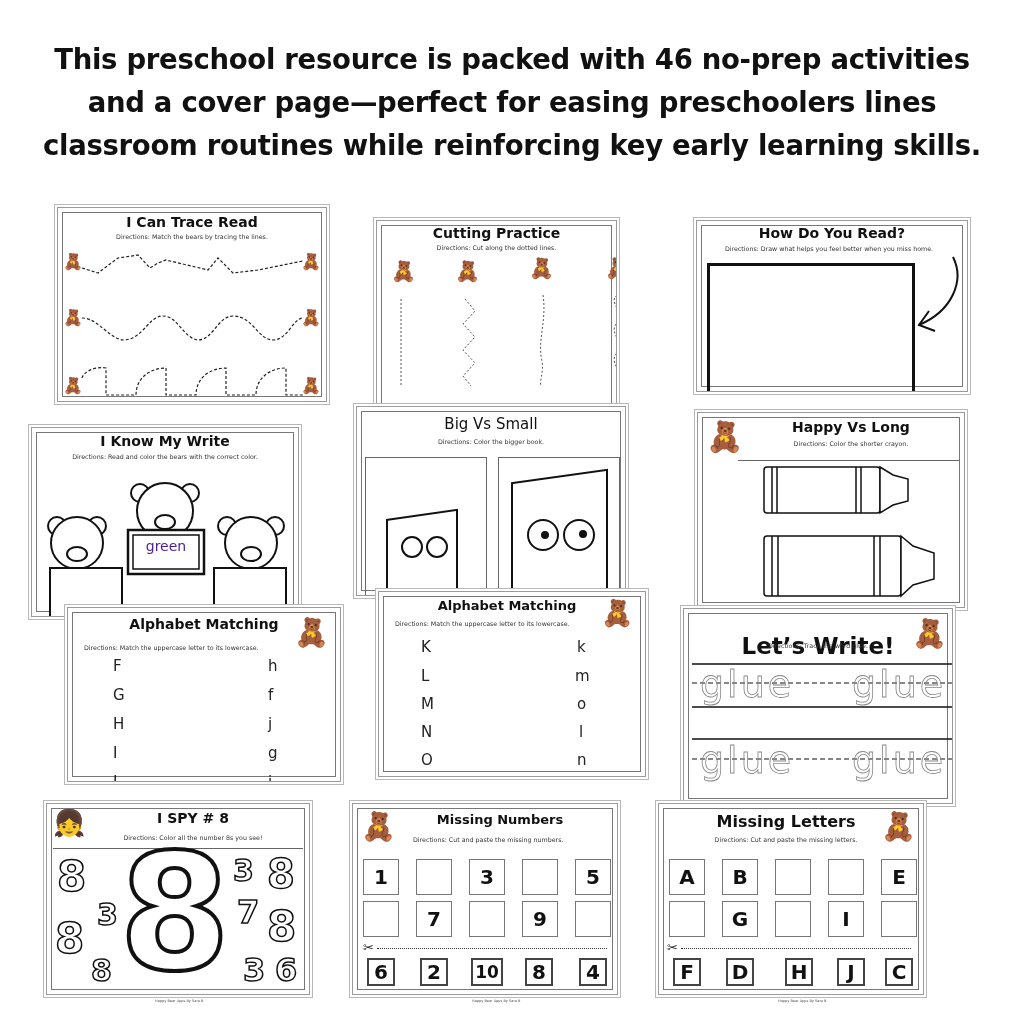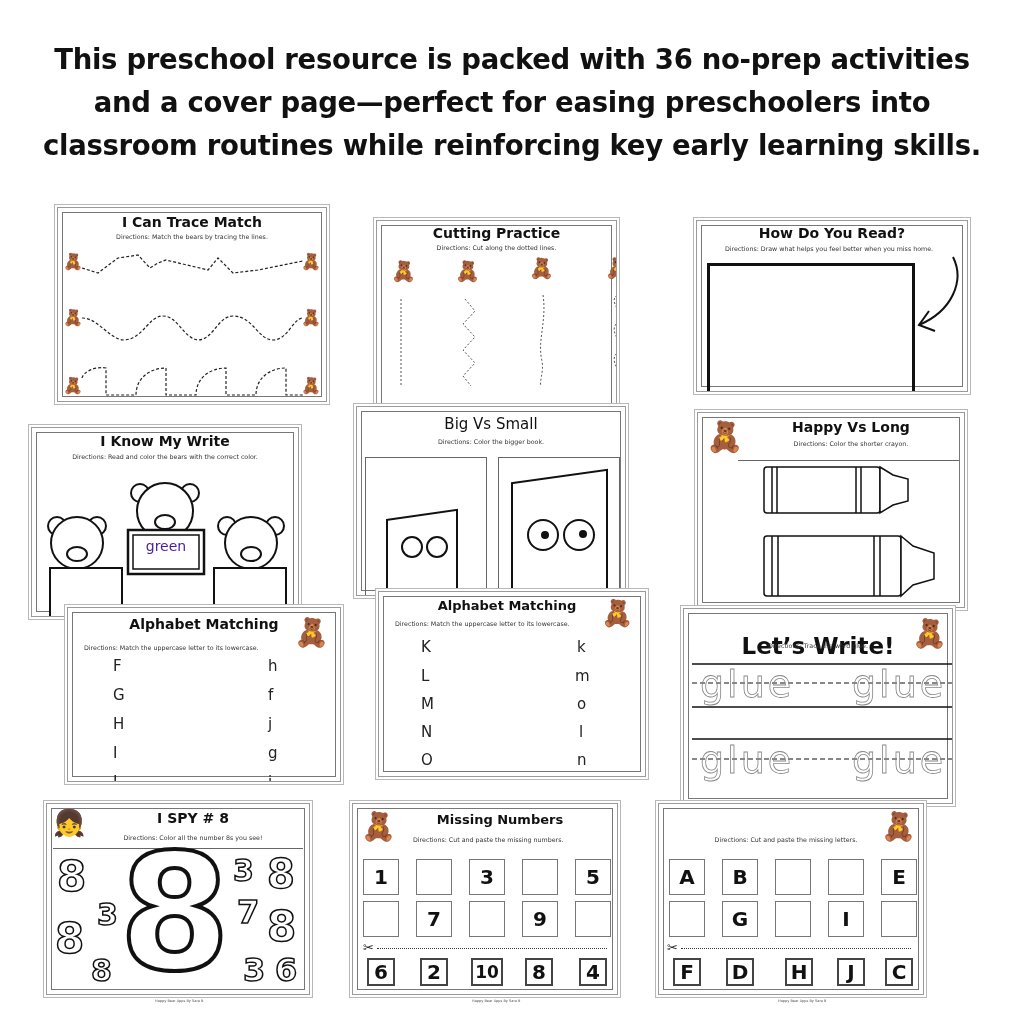--- a/index.html
+++ b/index.html
@@ -14,28 +14,28 @@
 .box{position:absolute;border:1.5px solid #777;background:#fff;display:flex;align-items:center;justify-content:center;font-weight:bold;font-size:20px;color:#111}
 .letter{position:absolute;font-size:15px;color:#222}
 .cutline{position:absolute;border-top:1.5px dotted #333}
 .scissors{position:absolute;font-size:13px;color:#222;line-height:1}
 .credit{position:absolute;font-size:3.5px;color:#555;white-space:nowrap}
 </style>
 </head>
 <body>
 
 <div class="headline">
-  <div>This preschool resource is packed with 36 no-prep activities</div>
-  <div>and a cover page—perfect for easing preschoolers into</div>
+  <div>This preschool resource is packed with 46 no-prep activities</div>
+  <div>and a cover page—perfect for easing preschoolers lines</div>
   <div>classroom routines while reinforcing key early learning skills.</div>
 </div>
 
 <div class="sheet" style="left:57px;top:207px;width:270px;height:195px">
   <div class="inner"></div>
-  <div class="title" style="top:6px">I Can Trace Match</div>
+  <div class="title" style="top:6px">I Can Trace Read</div>
   <div class="dir" style="top:25px">Directions: Match the bears by tracing the lines.</div>
   <svg width="270" height="195" style="position:absolute;left:0;top:0" fill="none" stroke="#222" stroke-width="1.2" stroke-dasharray="3 2">
     <path d="M24 60 L40 65 L60 50 L80 47 L92 60 L100 55 L108 52 L150 62 L160 50 L175 65 L200 62 L245 53"></path>
     <path d="M24 110 C40 110 50 130 65 132 C85 132 90 108 105 108 C120 108 125 130 140 132 C155 132 160 108 175 108 C195 108 200 132 215 132 C230 132 235 110 245 110"></path>
     <path d="M24 170 C25 165 35 158 48 160 L48 187 L78 187 C78 170 92 160 108 160 L108 187 L138 187 C138 170 152 160 168 160 L168 187 L198 187 C198 170 212 160 228 160 L228 187 L245 187"></path>
   </svg>
   <div class="bear" style="left:5px;top:44px">🧸</div>
   <div class="bear" style="left:243px;top:44px">🧸</div>
   <div class="bear" style="left:5px;top:100px">🧸</div>
   <div class="bear" style="left:243px;top:100px">🧸</div>
@@ -227,20 +227,21 @@
   <div class="box" style="left:14px;top:154px;width:28px;height:28px;border:2px solid #444">6</div>
   <div class="box" style="left:67px;top:154px;width:28px;height:28px;border:2px solid #444">2</div>
   <div class="box" style="left:118px;top:154px;width:32px;height:28px;border:2px solid #444;font-size:17px">10</div>
   <div class="box" style="left:172px;top:154px;width:28px;height:28px;border:2px solid #444">8</div>
   <div class="box" style="left:226px;top:154px;width:28px;height:28px;border:2px solid #444">4</div>
 </div>
 <div class="credit" style="left:472px;top:999px">Happy Bear Apps By Sara B</div>
 
 <div class="sheet" style="left:658px;top:803px;width:266px;height:192px">
   <div class="inner"></div>
+  <div class="title" style="top:8px;left:-10px;font-size:16px">Missing Letters</div>
   <div class="dir" style="top:32px;left:-10px">Directions: Cut and paste the missing letters.</div>
   <div class="bear" style="left:222px;top:6px;font-size:28px">🧸</div>
   <div class="box" style="left:10px;top:55px;width:36px;height:36px">A</div>
   <div class="box" style="left:63px;top:55px;width:36px;height:36px">B</div>
   <div class="box" style="left:116px;top:55px;width:36px;height:36px"></div>
   <div class="box" style="left:169px;top:55px;width:36px;height:36px"></div>
   <div class="box" style="left:222px;top:55px;width:36px;height:36px">E</div>
   <div class="box" style="left:10px;top:97px;width:36px;height:36px"></div>
   <div class="box" style="left:63px;top:97px;width:36px;height:36px">G</div>
   <div class="box" style="left:116px;top:97px;width:36px;height:36px"></div>

